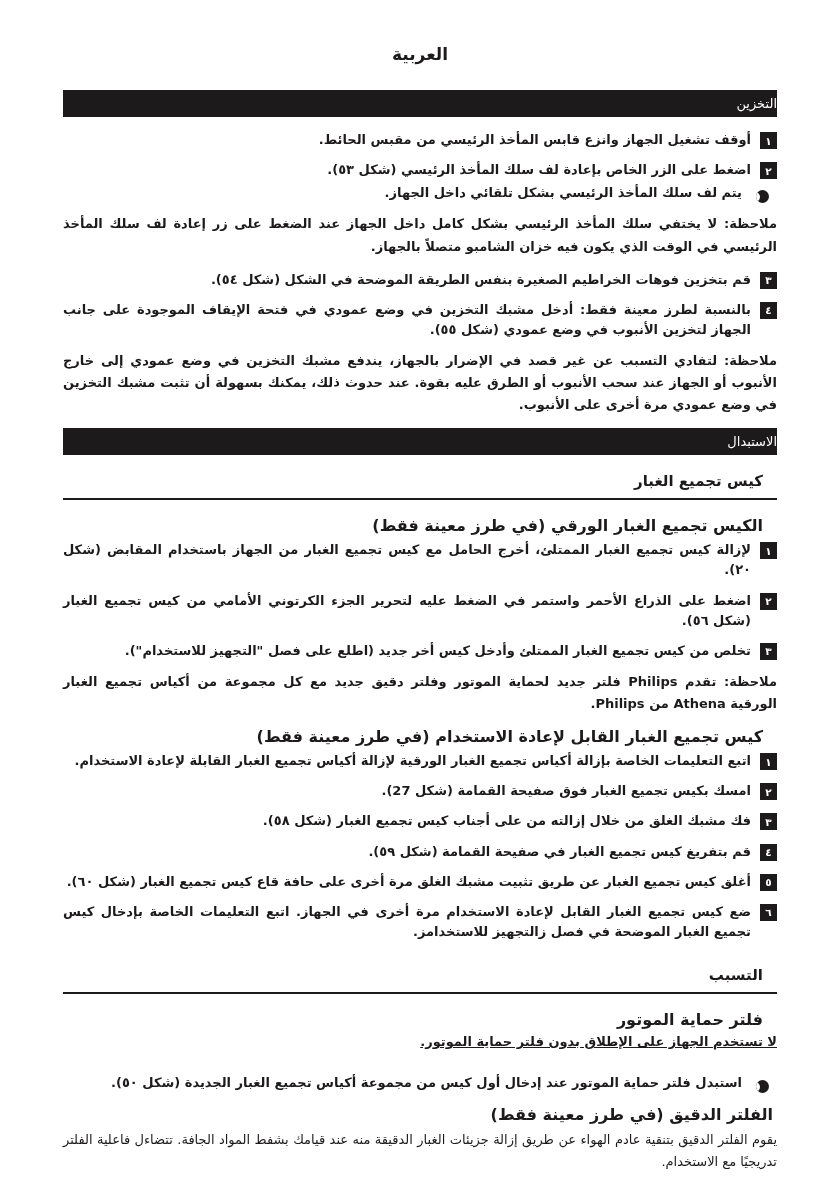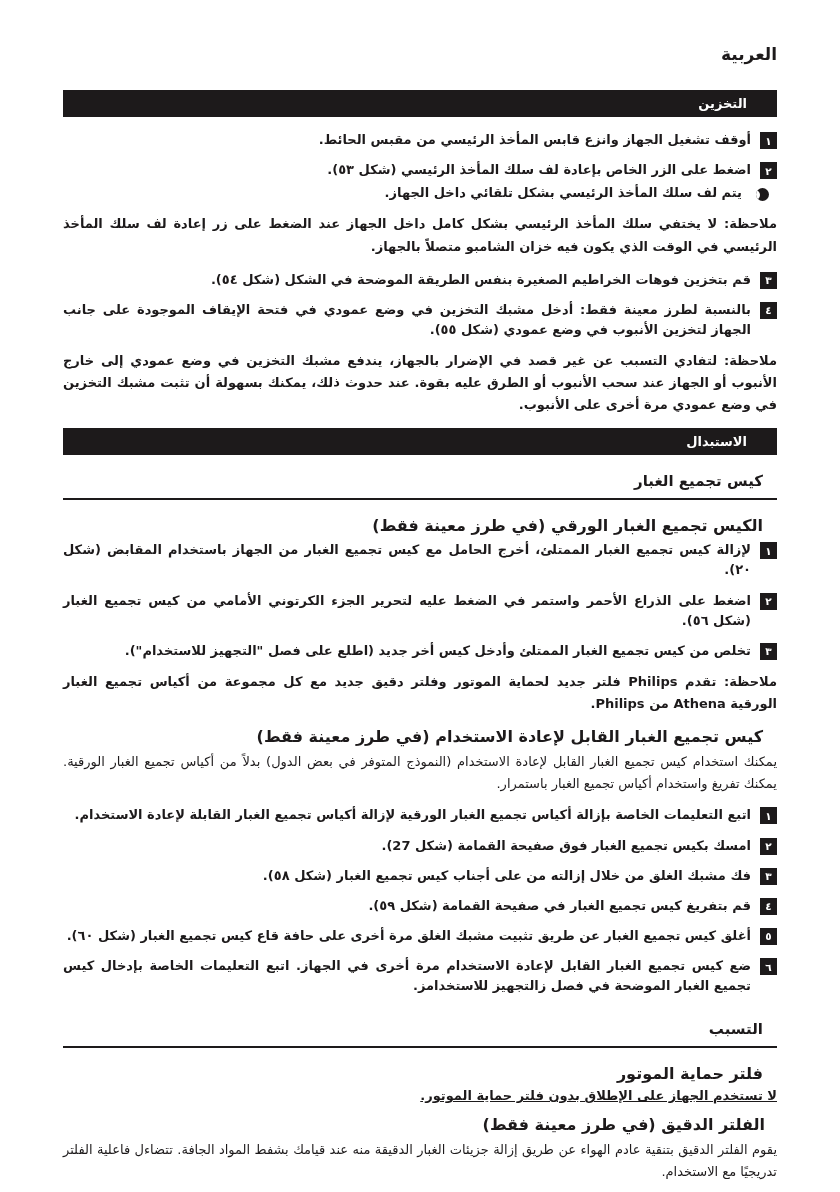--- a/index.html
+++ b/index.html
@@ -3,57 +3,57 @@
 <meta charset="utf-8">
 <style>
   * { margin:0; padding:0; box-sizing:border-box; }
   html,body { background:#ffffff; }
   .page {
     position:relative; width:840px; height:1192px; background:#ffffff;
     font-family:"DejaVu Sans", sans-serif; color:#1d1a1b; overflow:hidden;
   }
   .content { direction:rtl; padding:44px 63px 0 63px; }
 
-  .lang-title { font-size:17px; font-weight:bold; margin-bottom:26px; }
+  .lang-title { font-size:17px; font-weight:bold; margin-bottom:26px;text-align:center; }
 
   .bar {
     background:#1d1a1b; color:#ffffff; height:27px; line-height:27px;
-    font-size:13px; font-weight:bold; padding-right:30px; margin-bottom:13px;
+    font-size:13px; font-weight:normal; margin-bottom:13px;
   }
 
   .step { display:flex; align-items:flex-start; gap:9px; margin-bottom:10px; }
   .numbox {
     flex:0 0 17px; width:17px; height:17px; margin-top:2px;
     background:#1d1a1b; color:#ffffff; font-size:10.5px; font-weight:bold;
     display:flex; align-items:center; justify-content:center;
   }
   .step-text { flex:1; font-size:13px; font-weight:bold; line-height:1.55; text-align:justify; }
 
-  .bullet-row { display:flex; align-items:center; gap:14px; margin:0 8px 10px 0; }
+  .bullet-row { display:flex; align-items:flex-end; gap:14px; margin:0 8px 10px 0; }
   .bullet {
     position:relative; flex:0 0 13px; width:13px; height:13px; margin-top:3px;
     background:#1d1a1b; border-radius:50%; overflow:hidden;
   }
   .bullet::after {
     content:""; position:absolute; left:-6px; top:1.5px; width:10px; height:10px;
     background:#ffffff; border-radius:50%;
   }
 
   .note { font-size:13px; font-weight:bold; line-height:1.7; text-align:justify; margin:4px 0 12px 0; }
 
   .subsection {
     border-bottom:2.5px solid #1d1a1b; padding:4px 14px 8px 0;
     font-size:15px; font-weight:bold; margin-bottom:16px;
   }
   .section-gap { margin-top:20px; }
 
   .mini-heading { font-size:16px; font-weight:bold; margin:12px 14px 5px 0; }
-  .mini-heading.flush { margin-right:12px; }
+  .mini-heading.flush { margin-right:4px; }
   .body-text { font-size:13px; font-weight:normal; line-height:1.7; text-align:justify; margin-bottom:10px; }
-  .warning { font-size:13px; font-weight:bold; text-decoration:underline; margin-bottom:12px; }
+  .warning { font-size:13px; font-weight:bold; text-decoration:underline; margin-bottom:24px; }
 </style>
 </head>
 <body>
 
 <div class="page">
   <div class="content">
 
     <div class="lang-title">العربية</div>
 
     <div class="bar">
@@ -107,21 +107,20 @@
       <span class="step-text">اضغط على الذراع الأحمر واستمر في الضغط عليه لتحرير الجزء الكرتوني الأمامي من كيس تجميع الغبار (شكل ٥٦).</span>
     </div>
     <div class="step">
       <span class="numbox">٣</span>
       <span class="step-text">تخلص من كيس تجميع الغبار الممتلئ وأدخل كيس أخر جديد (اطلع على فصل "التجهيز للاستخدام").</span>
     </div>
 
     <p class="note">ملاحظة: تقدم Philips فلتر جديد لحماية الموتور وفلتر دقيق جديد مع كل مجموعة من أكياس تجميع الغبار الورقية Athena من Philips.</p>
 
     <div class="mini-heading">كيس تجميع الغبار القابل لإعادة الاستخدام (في طرز معينة فقط)</div>
-    <p class="body-text">يمكنك استخدام كيس تجميع الغبار القابل لإعادة الاستخدام (النموذج المتوفر في بعض الدول) بدلاً من أكياس تجميع الغبار الورقية. يمكنك تفريغ واستخدام أكياس تجميع الغبار باستمرار.</p>
 
     <div class="step">
       <span class="numbox">١</span>
       <span class="step-text">اتبع التعليمات الخاصة بإزالة أكياس تجميع الغبار الورقية لإزالة أكياس تجميع الغبار القابلة لإعادة الاستخدام.</span>
     </div>
     <div class="step">
       <span class="numbox">٢</span>
       <span class="step-text">امسك بكيس تجميع الغبار فوق صفيحة القمامة (شكل 27).</span>
     </div>
     <div class="step">
@@ -141,18 +140,22 @@
       <span class="step-text">ضع كيس تجميع الغبار القابل لإعادة الاستخدام مرة أخرى في الجهاز. اتبع التعليمات الخاصة بإدخال كيس تجميع الغبار الموضحة في فصل زالتجهيز للاستخدامز.</span>
     </div>
 
     <div class="subsection section-gap">
       <span>التسبب</span>
     </div>
 
     <div class="mini-heading" style="margin-top:4px;">فلتر حماية الموتور</div>
     <div class="warning">لا تستخدم الجهاز على الإطلاق بدون فلتر حماية الموتور.</div>
 
+    <div class="bullet-row">
+      <span class="bullet"></span>
+      <span class="step-text">استبدل فلتر حماية الموتور عند إدخال أول كيس من مجموعة أكياس تجميع الغبار الجديدة (شكل ٥٠).</span>
+    </div>
 
     <div class="mini-heading flush">الفلتر الدقيق (في طرز معينة فقط)</div>
     <p class="body-text" style="margin-bottom:9px;">يقوم الفلتر الدقيق بتنقية عادم الهواء عن طريق إزالة جزيئات الغبار الدقيقة منه عند قيامك بشفط المواد الجافة. تتضاءل فاعلية الفلتر تدريجيًا مع الاستخدام.</p>
 
   </div>
 </div>
 
 </body></html>

